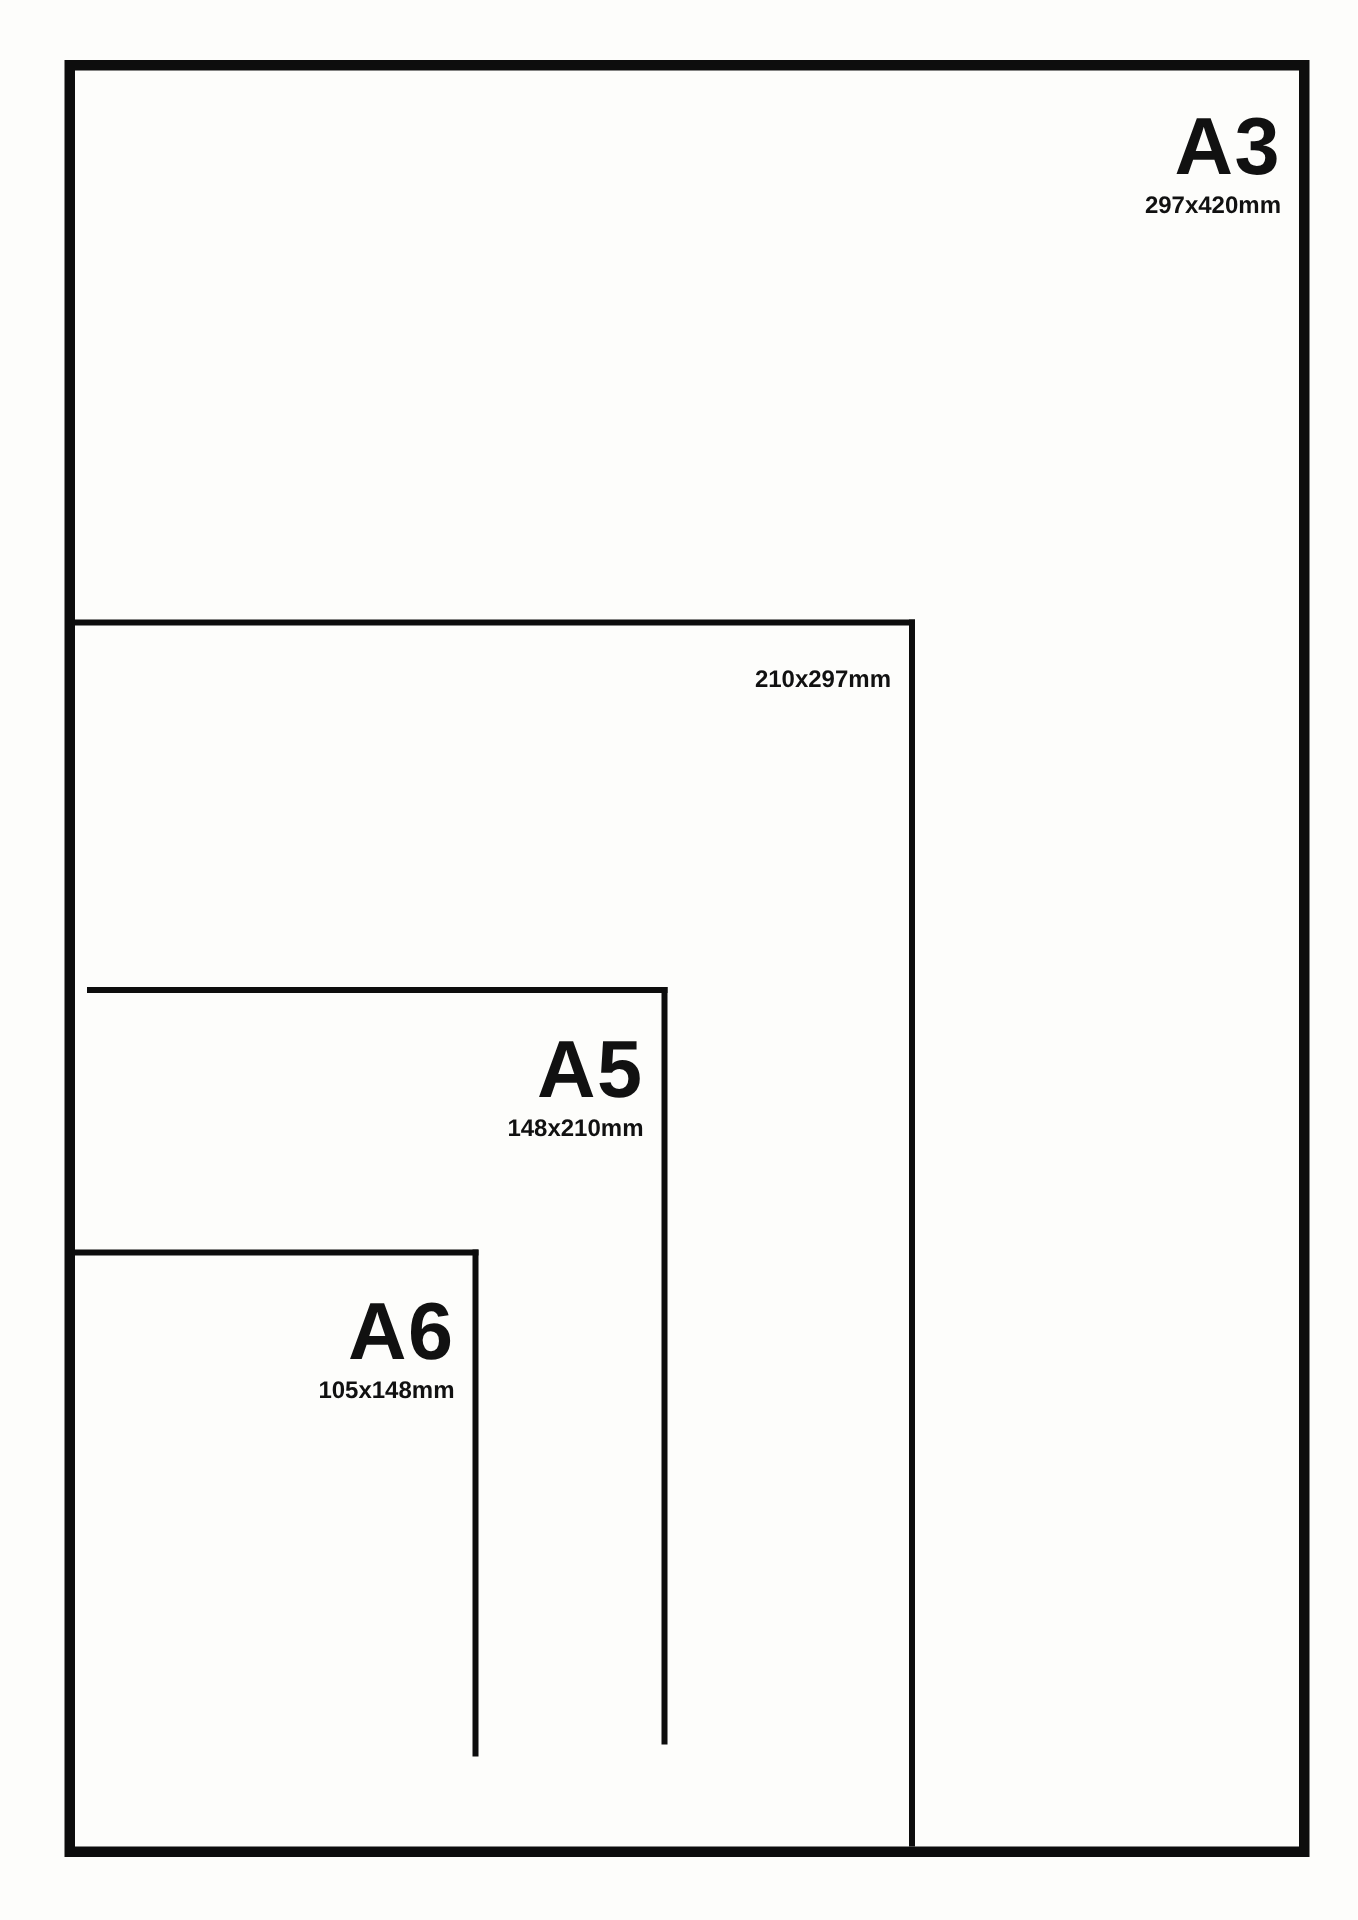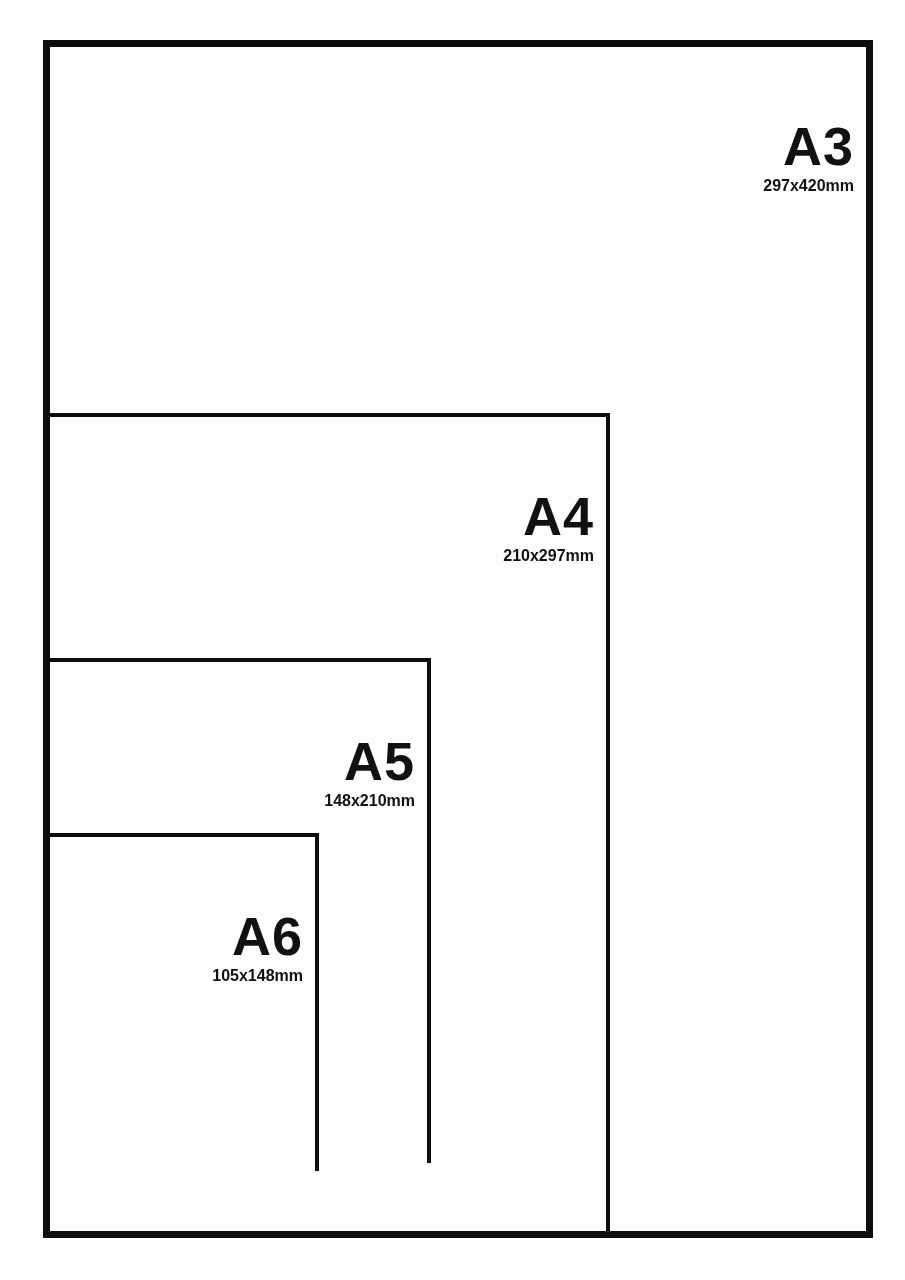--- a/index.html
+++ b/index.html
@@ -20,30 +20,29 @@
   .rect { position: absolute; background: transparent; }
   .rect-outer {
     left: 43px; top: 40px; width: 830px; height: 1198px;
     border: 7px solid var(--line-color, #0d0d0d);
   }
   .rect-inner {
     border-top: 4px solid var(--line-color, #0d0d0d);
     border-right: 4px solid var(--line-color, #0d0d0d);
   }
   .rect-a4 { left: 50px; top: 413px; width: 560px; height: 818px; }
-  .rect-a5 { left: 44px; top: 658px; width: 387px; height: 505px; }
+  .rect-a5 { left: 58px; top: 658px; width: 387px; height: 505px; }
   .rect-a6 { left: 50px; top: 833px; width: 269px; height: 338px; }
   .label-block {
     position: absolute;
     top: 24px;
     right: 12px;
     text-align: right;
     color: var(--text-color, #111111);
     white-space: nowrap;
-    margin-top: 48px;
   }
   .size-label {
     font-size: 54px;
     font-weight: bold;
     line-height: 1.0;
     letter-spacing: 1px;
   }
   .dim-label {
     font-size: 16px;
     font-weight: bold;
@@ -59,21 +58,20 @@
 
   <div class="rect rect-outer">
     <div class="label-block">
       <div class="size-label">A3</div>
       <div class="dim-label">297x420mm</div>
     </div>
   </div>
 
   <div class="rect rect-inner rect-a4">
     <div class="label-block">
-      <div class="size-label">A4</div>
       <div class="dim-label">210x297mm</div>
     </div>
   </div>
 
   <div class="rect rect-inner rect-a5">
     <div class="label-block">
       <div class="size-label">A5</div>
       <div class="dim-label">148x210mm</div>
     </div>
   </div>

